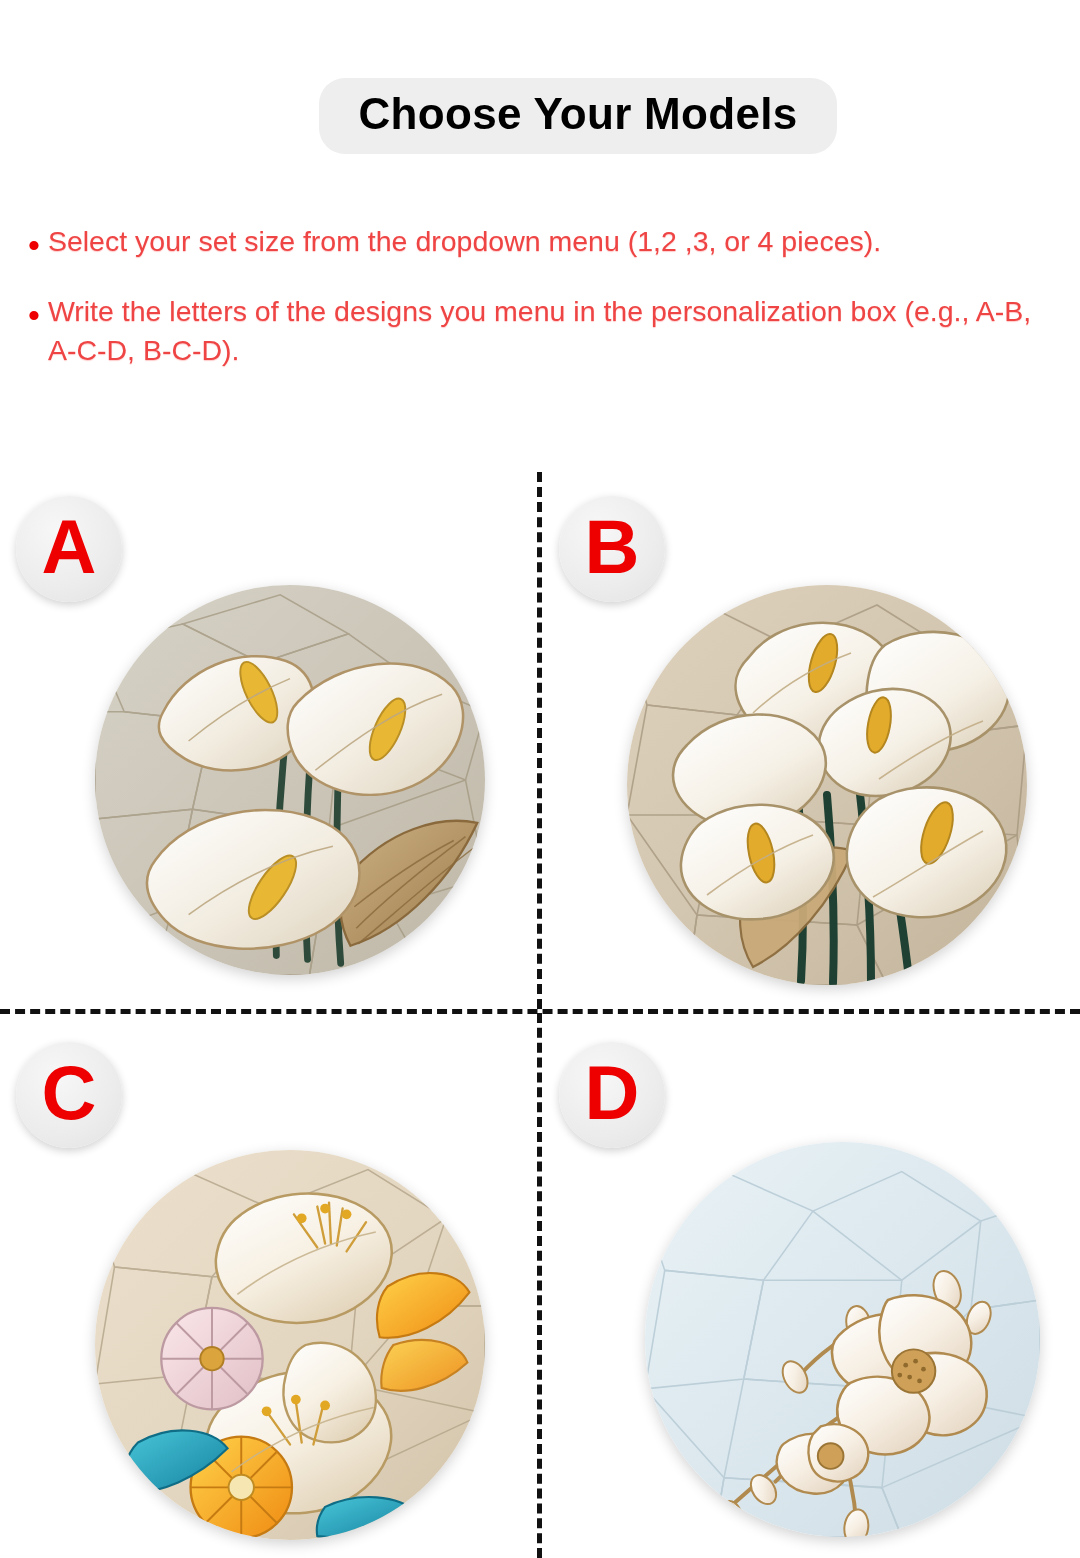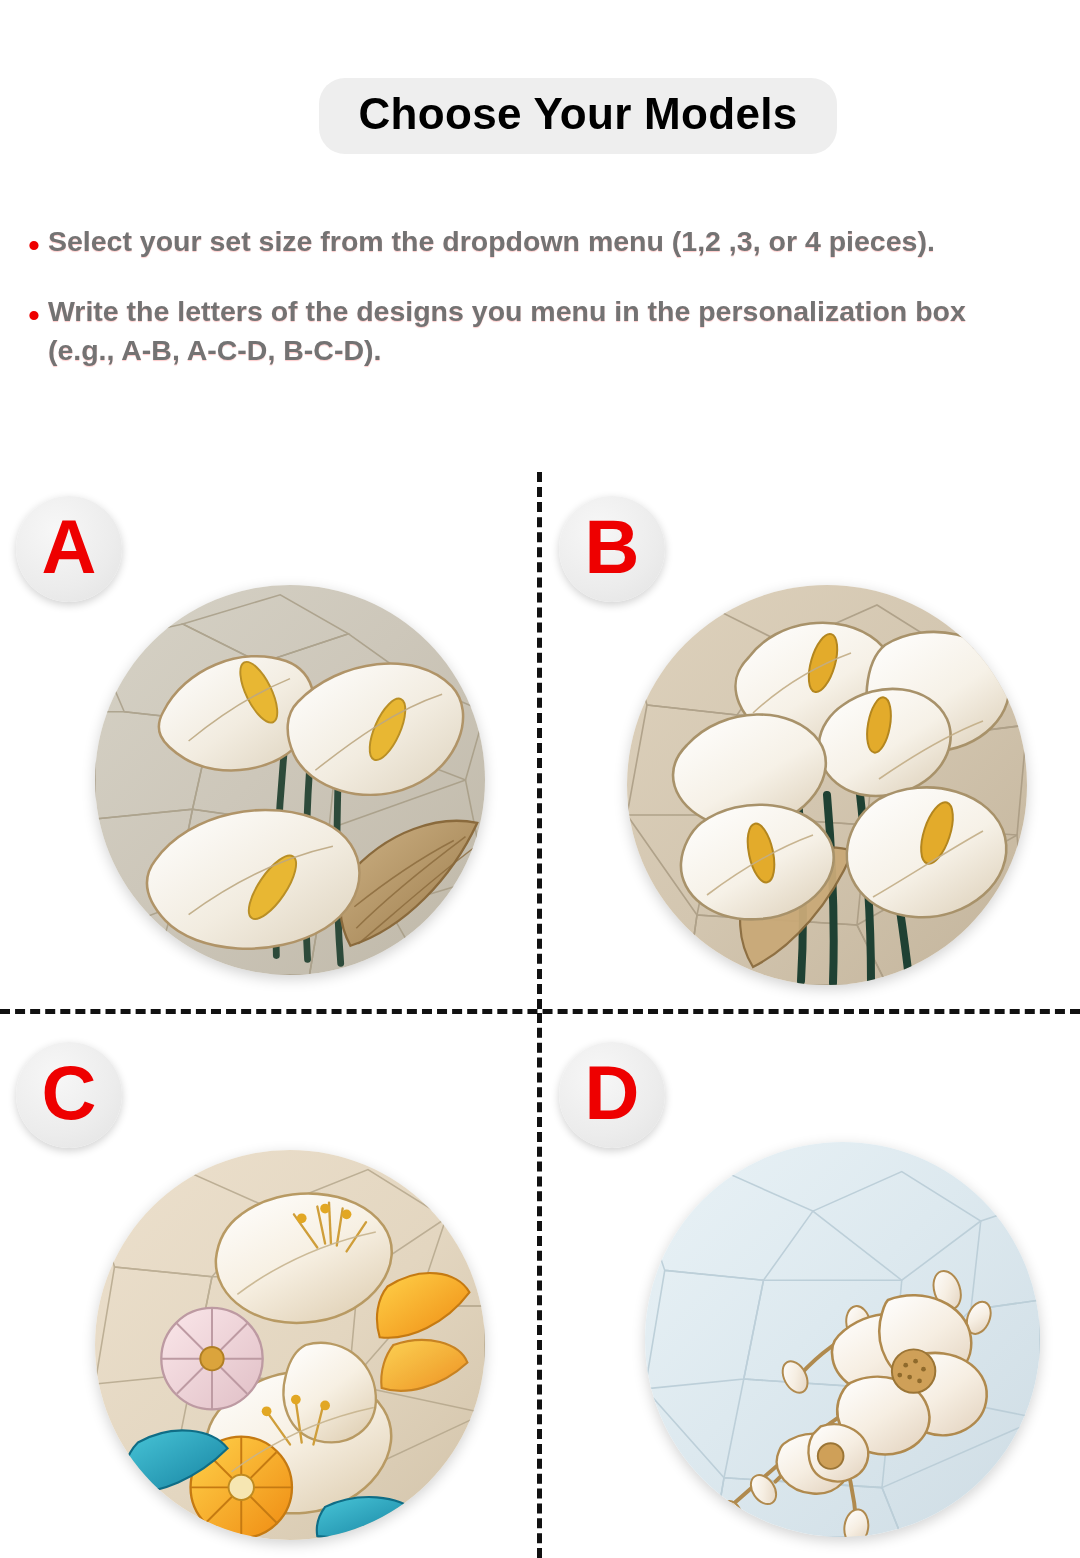--- a/index.html
+++ b/index.html
@@ -50,22 +50,22 @@
   }
   .bullet-dot {
     color: #ee0000;
     font-size: 34px;
     line-height: 34px;
     margin-right: 8px;
     margin-top: 6px;
     flex: 0 0 auto;
   }
   .bullet-text {
-    color: #737373;
-    font-weight: bold;
+    color: #ef4444;
+    font-weight: normal;
     font-size: 28.5px;
     line-height: 1.38;
     text-shadow: 0 1px 1px rgba(255,160,160,0.55);
   }
 
   
   .h-divider {
     position: absolute;
     left: 0;
     top: 1009px;

